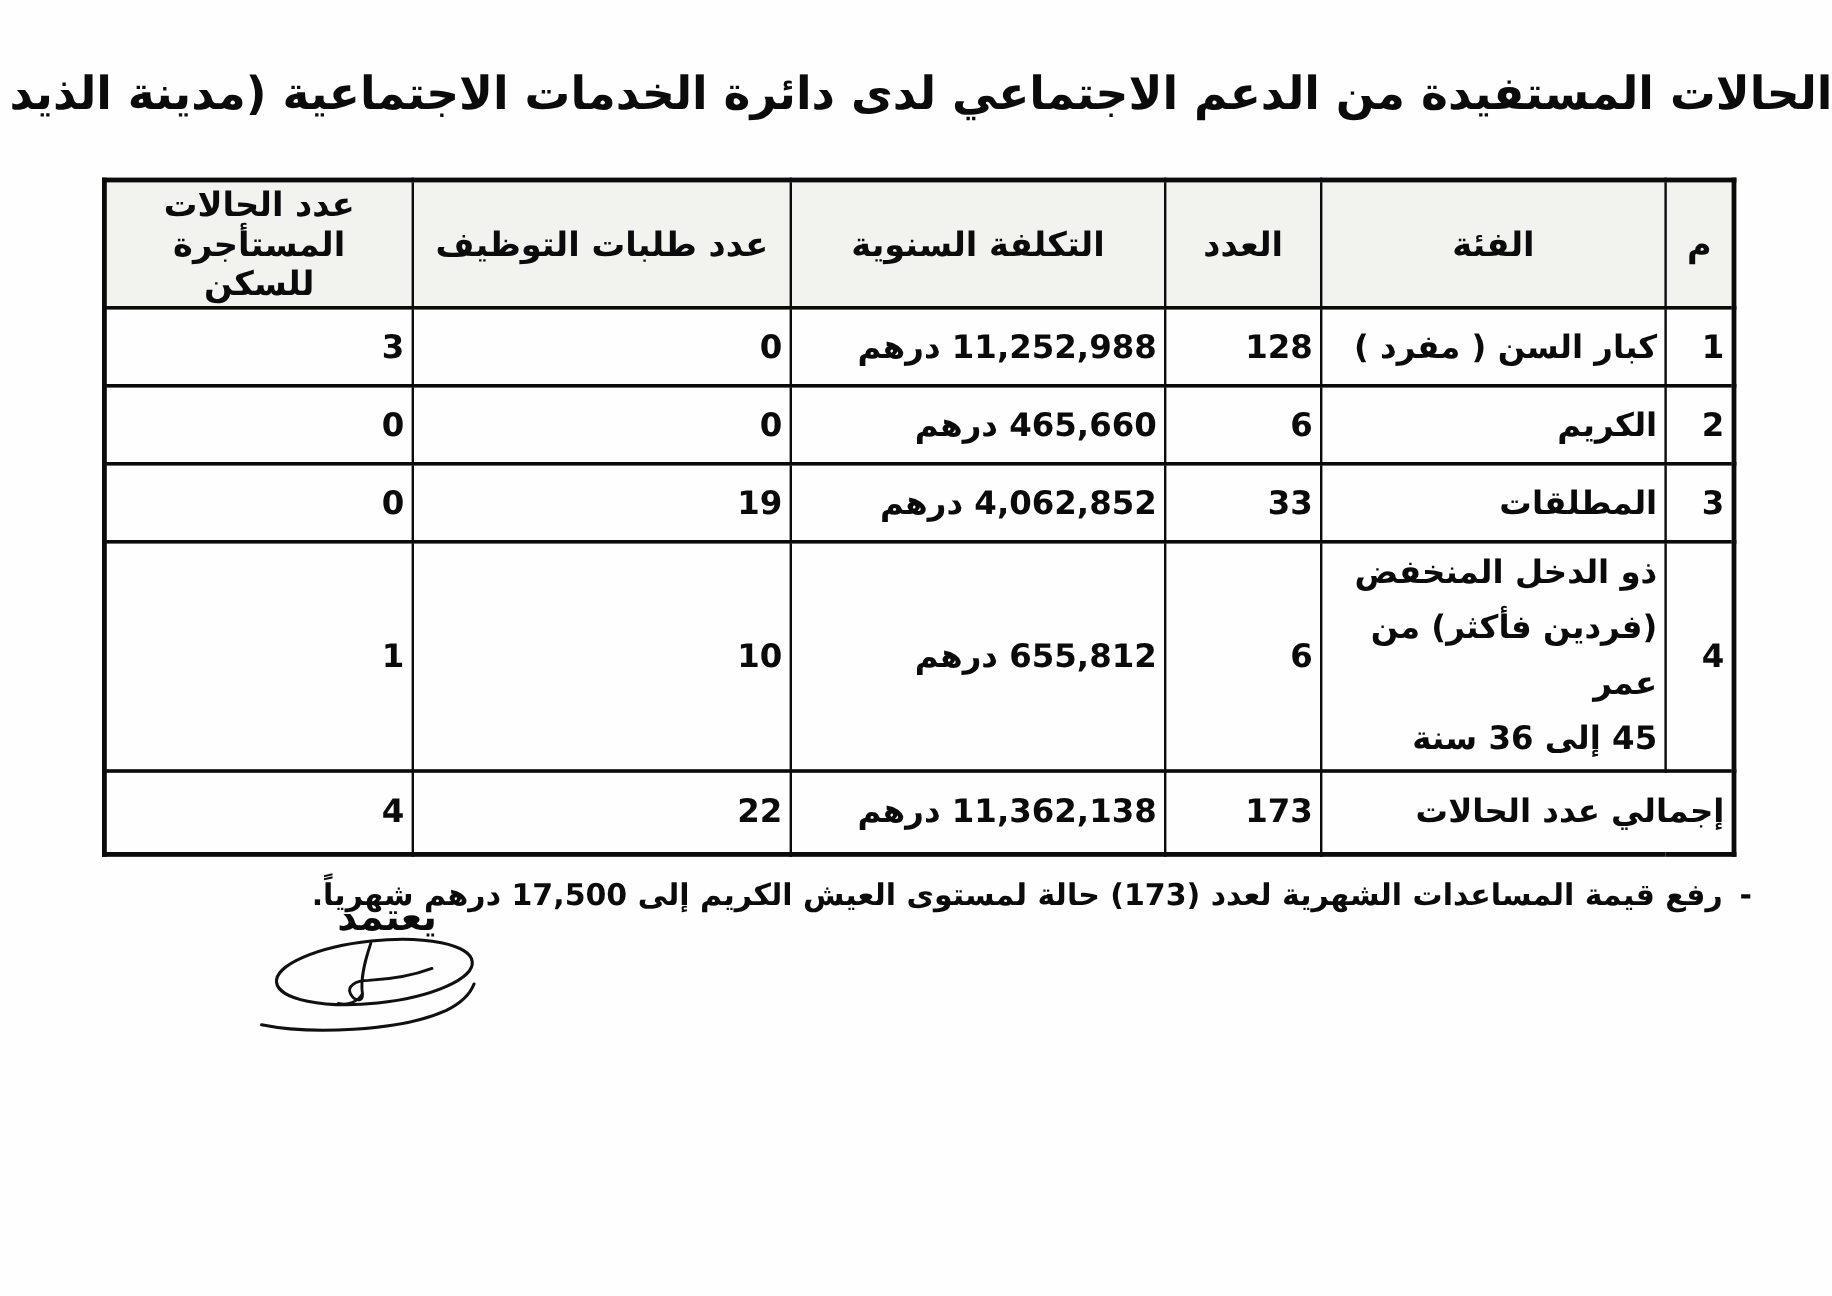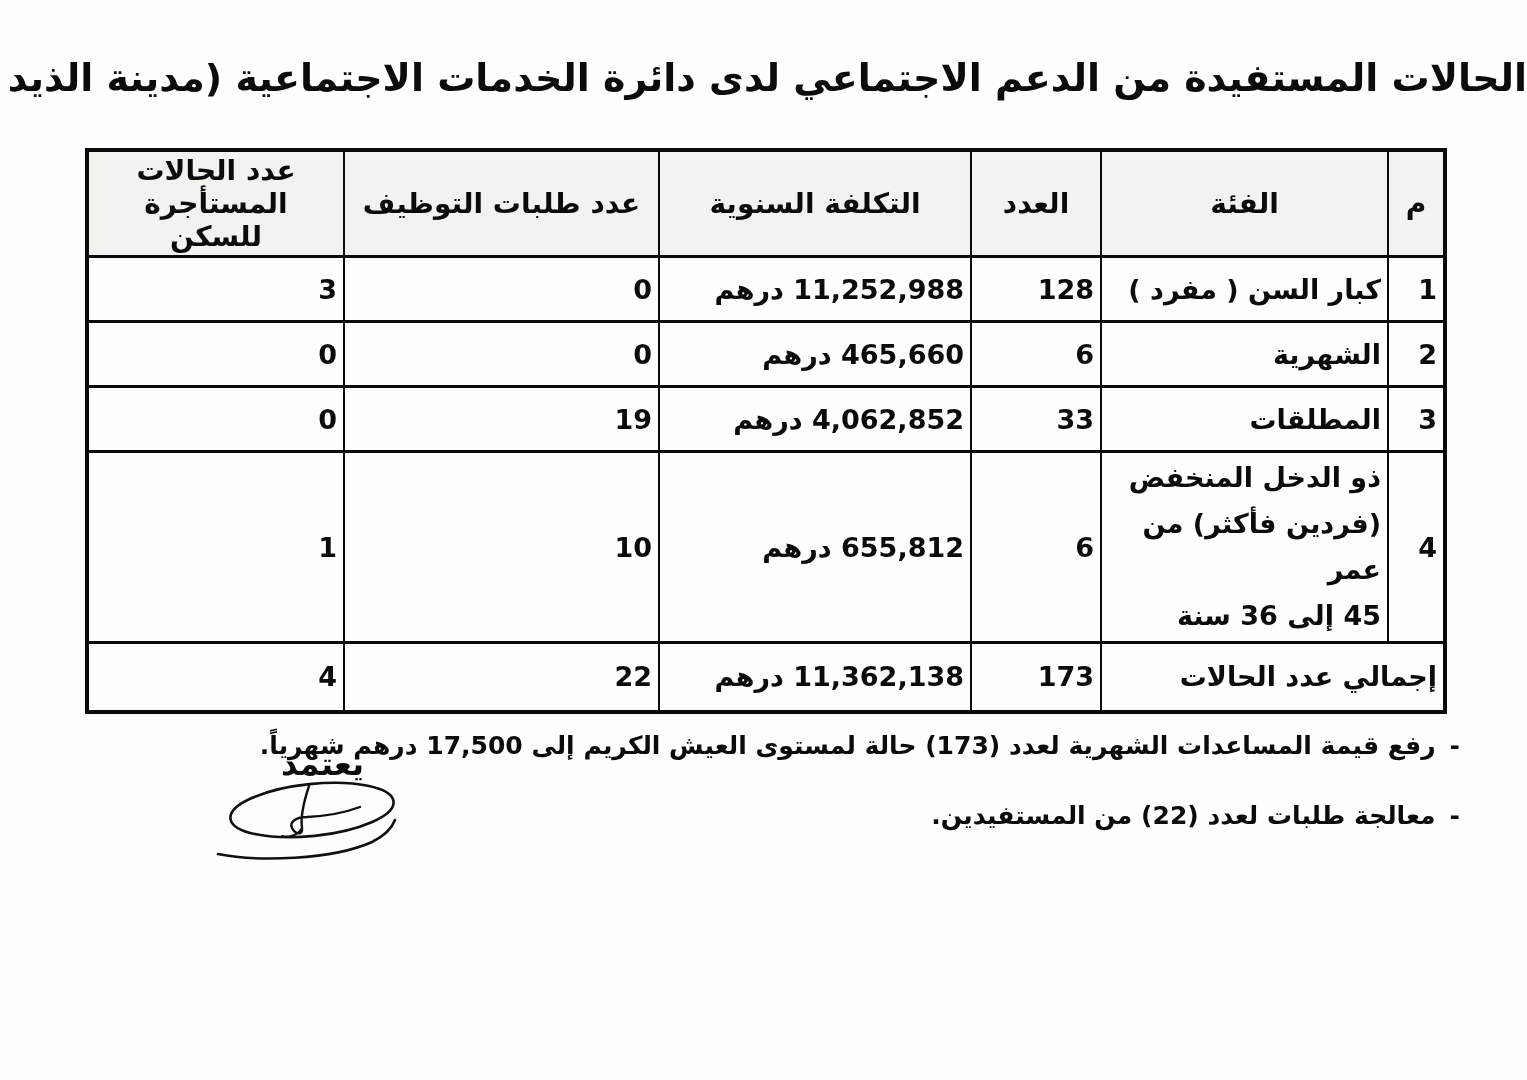--- a/index.html
+++ b/index.html
@@ -115,21 +115,21 @@
       <tr class="row-std">
         <td>1</td>
         <td>كبار السن ( مفرد )</td>
         <td>128</td>
         <td class="cost-cell">11,252,988 درهم</td>
         <td>0</td>
         <td>3</td>
       </tr>
       <tr class="row-std">
         <td>2</td>
-        <td>الشهرية</td>
+        <td>الكريم</td>
         <td>6</td>
         <td class="cost-cell">465,660 درهم</td>
         <td>0</td>
         <td>0</td>
       </tr>
       <tr class="row-std">
         <td>3</td>
         <td>المطلقات</td>
         <td>33</td>
         <td class="cost-cell">4,062,852 درهم</td>
@@ -154,23 +154,20 @@
         <td class="cost-cell">11,362,138 درهم</td>
         <td>22</td>
         <td>4</td>
       </tr>
     </tbody>
   </table>
 
   <div class="note" style="top:731px;">
     <span class="dash">-</span><span>رفع قيمة المساعدات الشهرية لعدد (173) حالة لمستوى العيش الكريم إلى 17,500 درهم شهرياً.</span>
   </div>
-  <div class="note" style="top:801px;">
-    <span class="dash">-</span><span>معالجة طلبات لعدد (22) من المستفيدين.</span>
-  </div>
 
   <div class="approve-label">يعتمد</div>
 
   <div class="signature-wrap">
     <svg viewBox="0 0 195 95" fill="none" xmlns="http://www.w3.org/2000/svg">
 
       <ellipse cx="100" cy="40" rx="82" ry="26" transform="rotate(-6 100 40)" stroke="#101010" stroke-width="2.6" fill="none"></ellipse>
 
       <path d="M97 16 C 93 28, 88 44, 90 58 C 91 66, 83 64, 80 58 C 77 52, 84 47, 95 47 C 115 46, 132 43, 148 37" stroke="#101010" stroke-width="2.4" fill="none" stroke-linecap="round"></path>
       <path d="M90 58 C 86 65, 78 68, 70 66" stroke="#101010" stroke-width="2.2" fill="none" stroke-linecap="round"></path>

